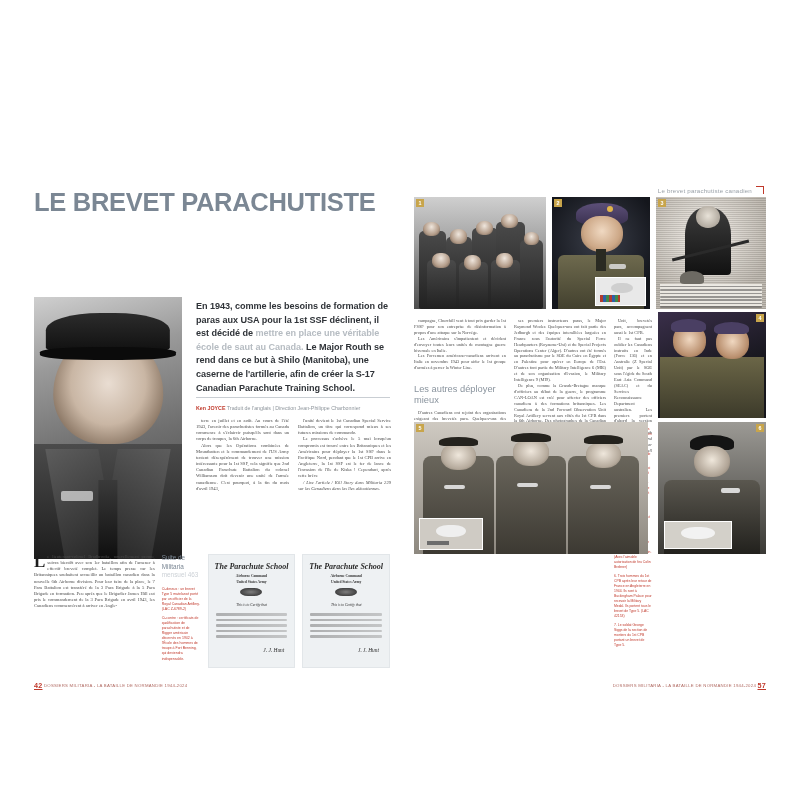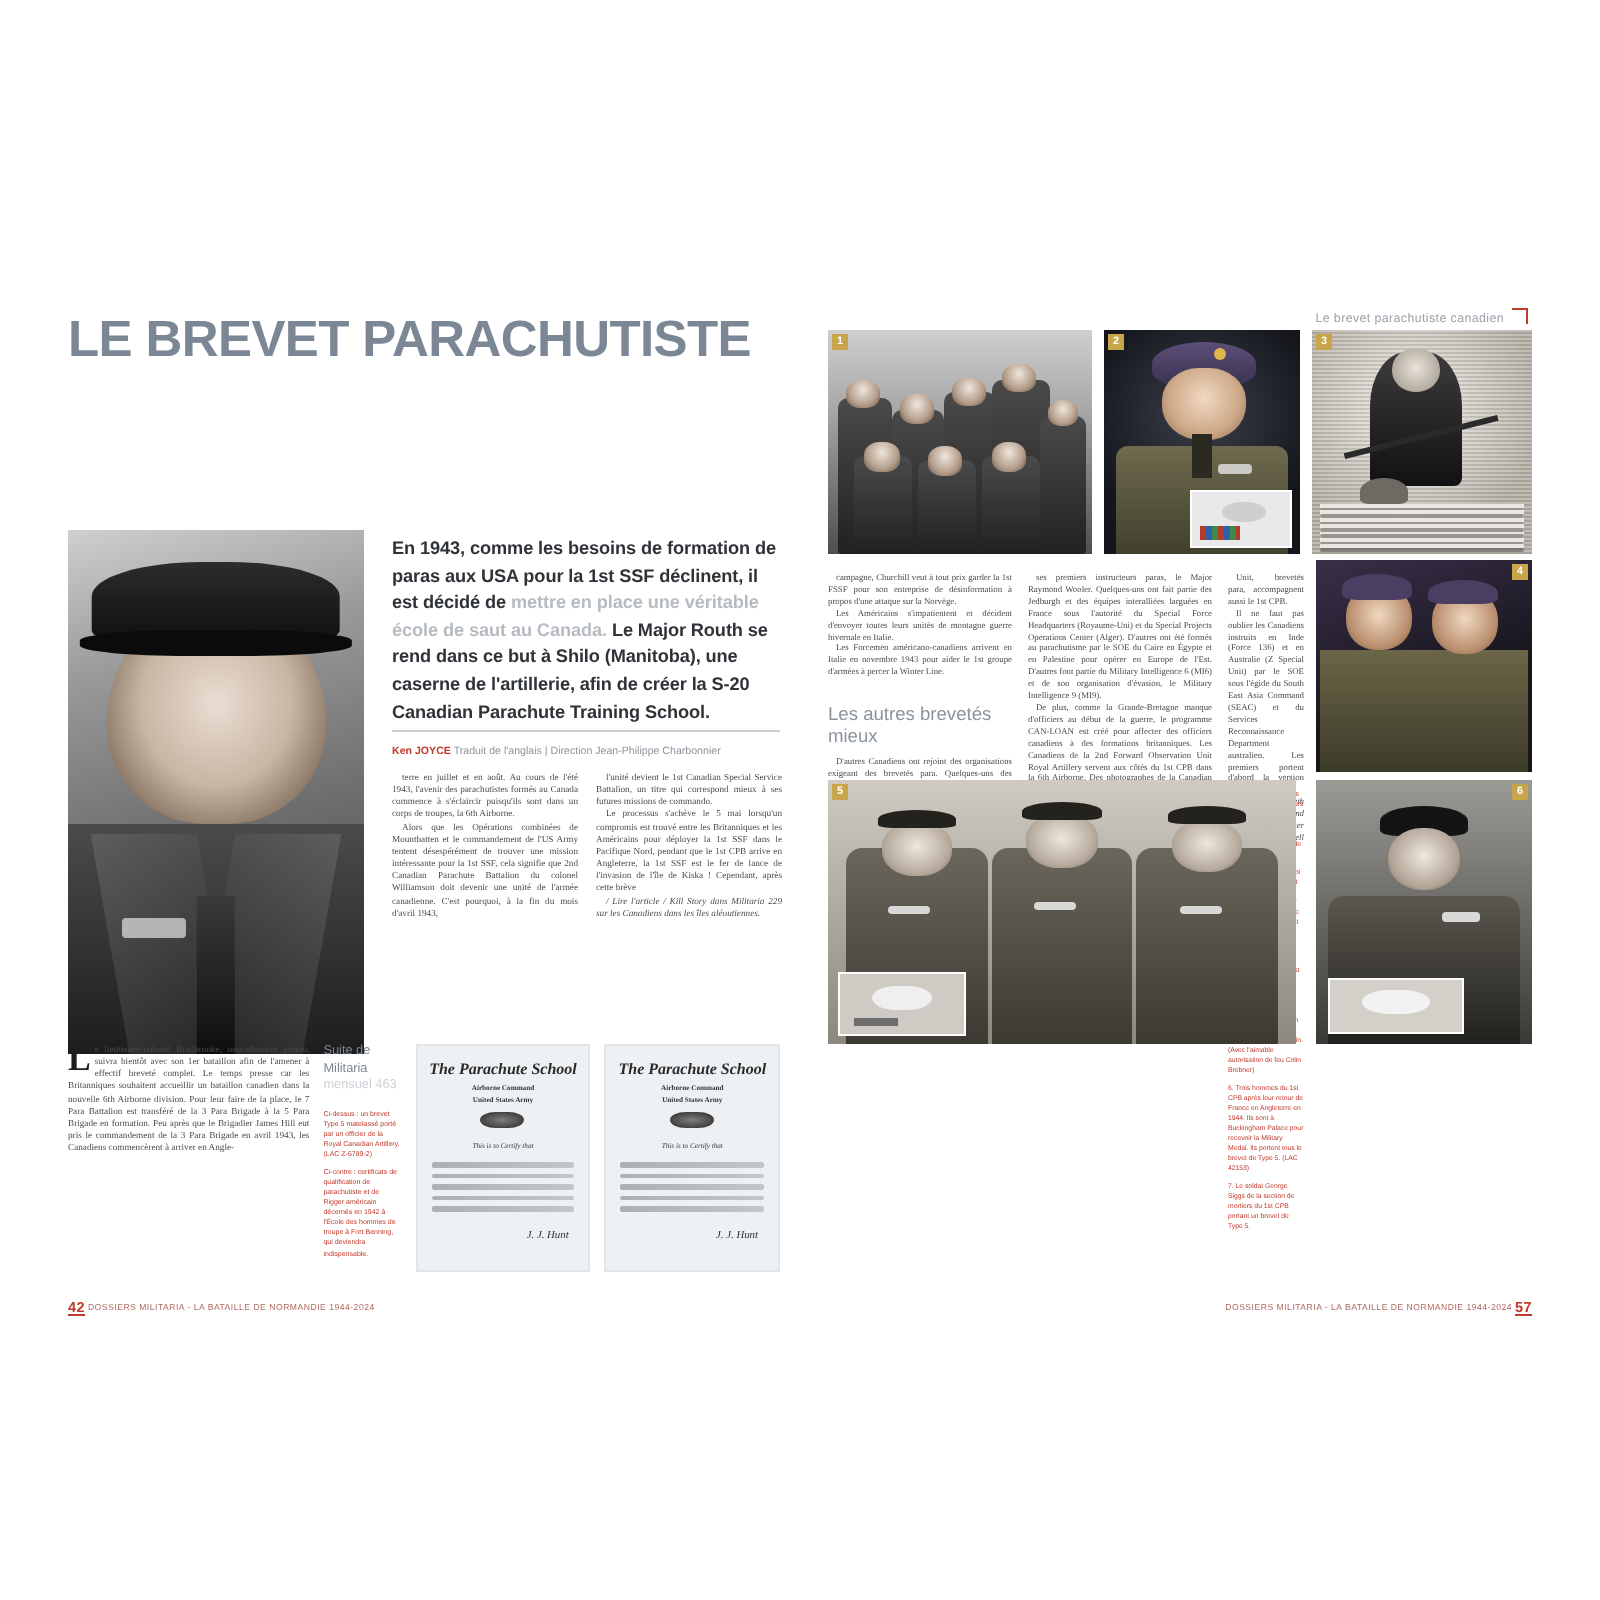--- a/index.html
+++ b/index.html
@@ -1,18 +1,18 @@
 <!DOCTYPE html>
 <html><head>
 <meta charset="utf-8">
 <style>
   html,body{margin:0;padding:0;background:#ffffff;}
   body{width:800px;height:800px;font-family:"Liberation Sans",sans-serif;overflow:hidden;}
 
-  .stage{position:relative;width:800px;height:564px;background:#ffffff;}
+  .stage{position:relative;width:800px;height:564px;background:#ffffff;margin-top:32px;}
 
   
   .spread{position:absolute;left:20px;top:140px;width:760px;height:520px;background:#ffffff;display:flex;}
   .page{position:relative;height:520px;background:#ffffff;}
   .page-left{width:380px;padding:0;}
   .page-right{width:380px;padding:0;}
   .gutter{position:absolute;left:380px;top:0;width:1px;height:520px;background:#f2f2f2;}
 
   
   .title-wrap{position:absolute;left:14px;top:18px;width:356px;}
@@ -207,21 +207,21 @@
         <div class="cap"></div>
         <div class="brim"></div>
         <div class="tunic"></div>
         <div class="lapelL"></div>
         <div class="lapelR"></div>
         <div class="tie"></div>
         <div class="wing"></div>
       </div>
 
       <div class="lede">
-        <span>En 1943, comme les besoins de formation de paras aux USA pour la 1st SSF déclinent, il est décidé de </span><span class="grey">mettre en place une véritable école de saut au Canada.</span><span> Le Major Routh se rend dans ce but à Shilo (Manitoba), une caserne de l'artillerie, afin de créer la S-20 Canadian Parachute Training School.</span>
+        <span>En 1943, comme les besoins de formation de paras aux USA pour la 1st SSF déclinent, il est décidé de </span><span class="grey">mettre en place une véritable école de saut au Canada.</span><span> Le Major Routh se rend dans ce but à Shilo (Manitoba), une caserne de l'artillerie, afin de créer la S-17 Canadian Parachute Training School.</span>
       </div>
       <div class="lede-rule"></div>
 
       <div class="byline">
         <b>Ken JOYCE</b>
         <span>Traduit de l'anglais | Direction Jean-Philippe Charbonnier</span>
       </div>
 
       <div class="lcols">
         <div class="lcol">
@@ -370,21 +370,21 @@
         <div class="num r">4</div>
       </div>
 
       <div class="rtxt" style="left:14px;top:146px;width:92px;">
         <p>campagne, Churchill veut à tout prix garder la 1st FSSF pour son entreprise de désinformation à propos d'une attaque sur la Norvège.</p>
         <p>Les Américains s'impatientent et décident d'envoyer toutes leurs unités de montagne guerre hivernale en Italie.</p>
         <p>Les Forcemen américano-canadiens arrivent en Italie en novembre 1943 pour aider le 1st groupe d'armées à percer la Winter Line.</p>
       </div>
 
       <div class="subhead" style="left:14px;top:212px;width:92px;">
-        <div>Les autres brevetés</div>
+        <div>Les autres déployer</div>
         <div>mieux</div>
       </div>
 
       <div class="rtxt" style="left:14px;top:238px;width:92px;">
         <p>D'autres Canadiens ont rejoint des organisations exigeant des brevetés para. Quelques-uns des premiers parachutistes britanniques formés à Ringway au sein du No 2 Commando sont nés au Canada. Le Special Operations Executive (SOE) comptait un certain nombre de Canadiens, dont l'un de</p>
       </div>
 
       <div class="rtxt" style="left:114px;top:146px;width:92px;">
         <p>ses premiers instructeurs paras, le Major Raymond Wooler. Quelques-uns ont fait partie des Jedburgh et des équipes interalliées larguées en France sous l'autorité du Special Force Headquarters (Royaume-Uni) et du Special Projects Operations Center (Alger). D'autres ont été formés au parachutisme par le SOE du Caire en Égypte et en Palestine pour opérer en Europe de l'Est. D'autres font partie du Military Intelligence 6 (MI6) et de son organisation d'évasion, le Military Intelligence 9 (MI9).</p>
         <p>De plus, comme la Grande-Bretagne manque d'officiers au début de la guerre, le programme CAN-LOAN est créé pour affecter des officiers canadiens à des formations britanniques. Les Canadiens de la 2nd Forward Observation Unit Royal Artillery servent aux côtés du 1st CPB dans la 6th Airborne. Des photographes de la Canadian Film &amp; Photo</p>

